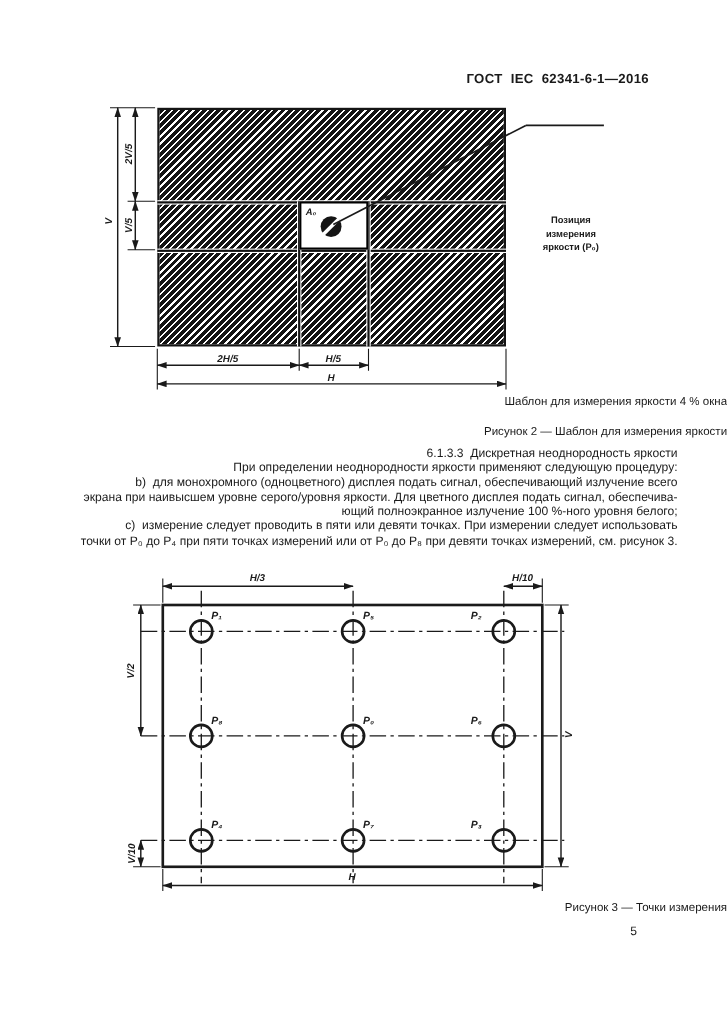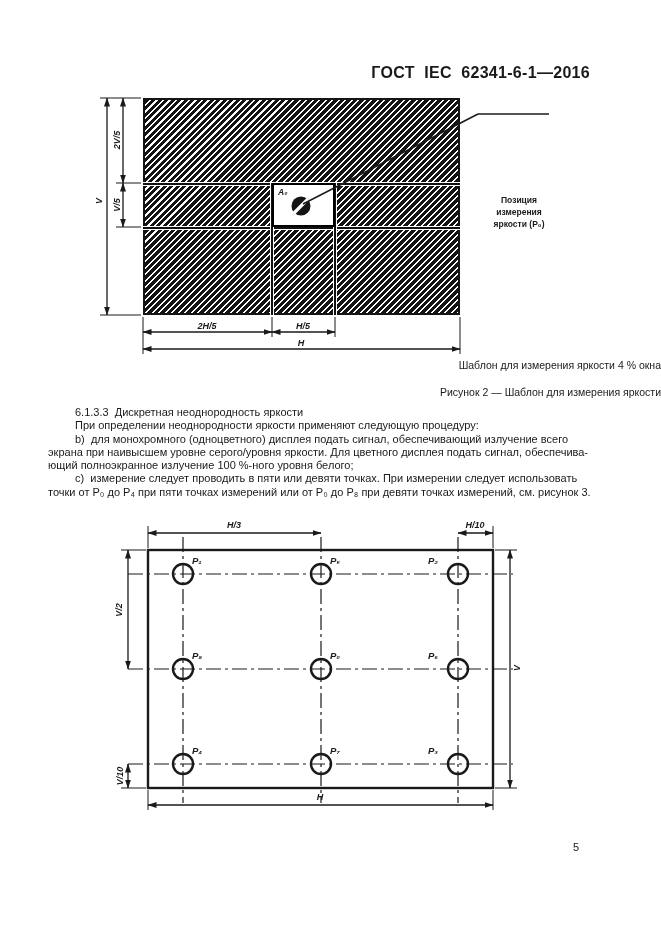--- a/index.html
+++ b/index.html
@@ -2,21 +2,21 @@
 <html><head>
 <meta charset="utf-8">
 <style>
   html,body{margin:0;padding:0;background:#e8e8e8;}
   .page{
     position:relative;width:661px;height:936px;background:#ffffff;
     font-family:"Liberation Sans","DejaVu Sans",sans-serif;color:#1a1a1a;
     overflow:hidden;margin:0 auto;
   }
   .header{
-    position:absolute;top:64px;right:71px;font-size:16px;font-weight:bold;
+    position:absolute;top:64px;right:71px;font-size:12px;font-weight:bold;
     white-space:pre;letter-spacing:.3px;text-align:center;
   }
   
   .fig2{position:absolute;left:0;top:95px;width:661px;height:270px;}
   .hatch{
     position:absolute;left:143px;top:3px;width:317px;height:217px;box-sizing:border-box;
     border:2px solid #141414;
     background:repeating-linear-gradient(135deg,#141414 0px,#141414 3.1px,#ffffff 3.1px,#ffffff 4.6px);
   }
   .divh{position:absolute;left:143px;width:317px;height:2px;background:#111;box-shadow:0 1px 0 #fff,0 -1px 0 #fff;}
@@ -32,21 +32,21 @@
     text-align:center;height:12px;line-height:12px;white-space:nowrap;
   }
   .rot{transform:rotate(-90deg);}
   .callout{
     position:absolute;left:478px;top:99px;width:82px;text-align:center;
     font-size:8.5px;font-weight:bold;line-height:12px;
   }
   .cap{position:absolute;left:0;width:661px;text-align:right;font-size:10.5px;}
   
   .bodytext{position:absolute;left:48px;top:406px;width:568px;font-size:11px;line-height:13.3px;}
-  .bline{white-space:pre;}
+  .bline{white-space:pre;text-align:right;}
   .bline.ind{padding-left:27px;}
   
   .fig3{position:absolute;left:0;top:515px;width:661px;height:340px;}
   .plab{
     position:absolute;font-size:9.5px;font-weight:bold;font-style:italic;white-space:nowrap;
     font-family:"Liberation Sans","DejaVu Sans",sans-serif;
   }
   .plab.r{text-align:left;width:18px;}
   .pagenum{position:absolute;left:566px;top:841px;width:20px;text-align:center;font-size:11px;}
 </style>
@@ -188,16 +188,17 @@
     <div class="plab r" style="left:428px;top:230px">P₃</div>
 
     <div class="dimlab" style="left:214px;top:4px;width:40px">H/3</div>
     <div class="dimlab" style="left:455px;top:4px;width:40px">H/10</div>
     <div class="dimlab rot" style="left:105px;top:89px;width:28px">V/2</div>
     <div class="dimlab rot" style="left:104px;top:255px;width:32px">V/10</div>
     <div class="dimlab rot" style="left:509px;top:147px;width:16px">V</div>
     <div class="dimlab" style="left:310px;top:276px;width:20px">H</div>
   </div>
 
+  <div class="cap" style="top:819px">Рисунок 3 — Точки измерения</div>
 
   <div class="pagenum">5</div>
 
 </div>
 
 </body></html>

